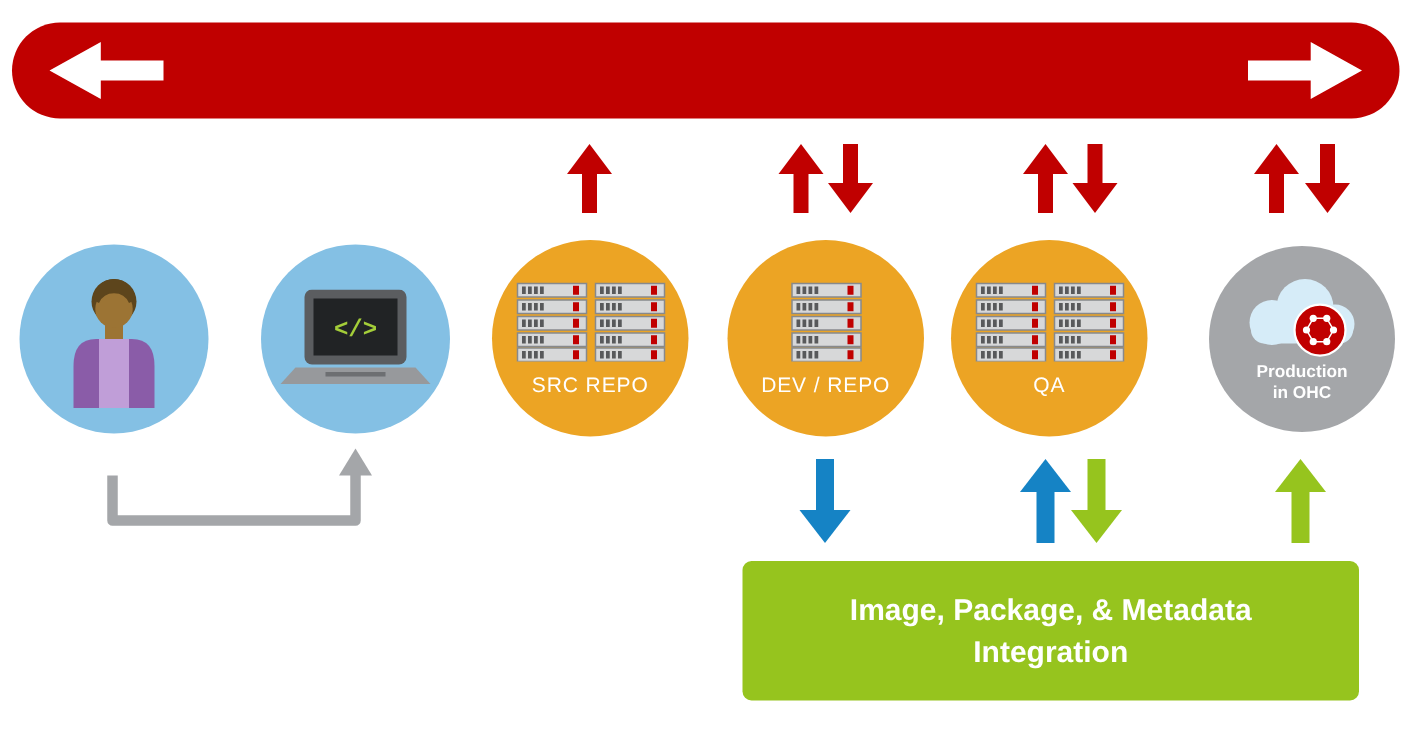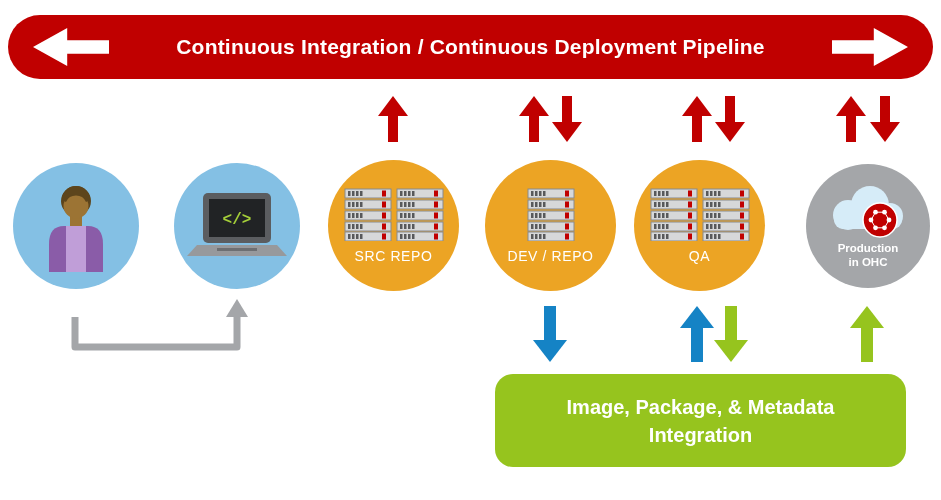--- a/index.html
+++ b/index.html
@@ -42,36 +42,35 @@
   .varrow.lg{width:34px;}
   .varrow.lg .stem{width:12px;}
   .varrow.lg.up .head{border-left:17px solid transparent;border-right:17px solid transparent;border-bottom:22px solid currentColor;}
   .varrow.lg.down .head{border-left:17px solid transparent;border-right:17px solid transparent;border-top:22px solid currentColor;}
   .c-red{color:var(--red);}
   .c-blue{color:var(--arrow-blue);}
   .c-green{color:var(--green);}
 
   
   .repo-box{position:absolute;left:495px;top:374px;width:411px;height:93px;background:var(--green);
-    border-radius:18px;display:flex;flex-direction:column;align-items:center;justify-content:center;}
+    border-radius:6px;display:flex;flex-direction:column;align-items:center;justify-content:center;}
   .repo-box div{color:#fff;font-size:20px;font-weight:bold;line-height:1.4;}
 
   .connector{position:absolute;}
   svg{display:block;}
 </style>
 </head>
 <body>
 
 <div class="canvas">
 
   <div class="banner">
     <svg class="banner-arrow" viewBox="0 0 80 40">
       <polygon points="0,20 36,0 36,13 80,13 80,27 36,27 36,40" fill="#ffffff"></polygon>
     </svg>
-    <div class="banner-title">Continuous Integration / Continuous Deployment Pipeline</div>
     <svg class="banner-arrow" viewBox="0 0 80 40">
       <polygon points="80,20 44,0 44,13 0,13 0,27 44,27 44,40" fill="#ffffff"></polygon>
     </svg>
   </div>
 
   <div class="varrow sm up c-red" style="left:378px;top:96px;height:46px">
       <i class="head"></i>
       <i class="stem"></i>
     </div>
   <div class="varrow sm up c-red" style="left:519px;top:96px;height:46px">

